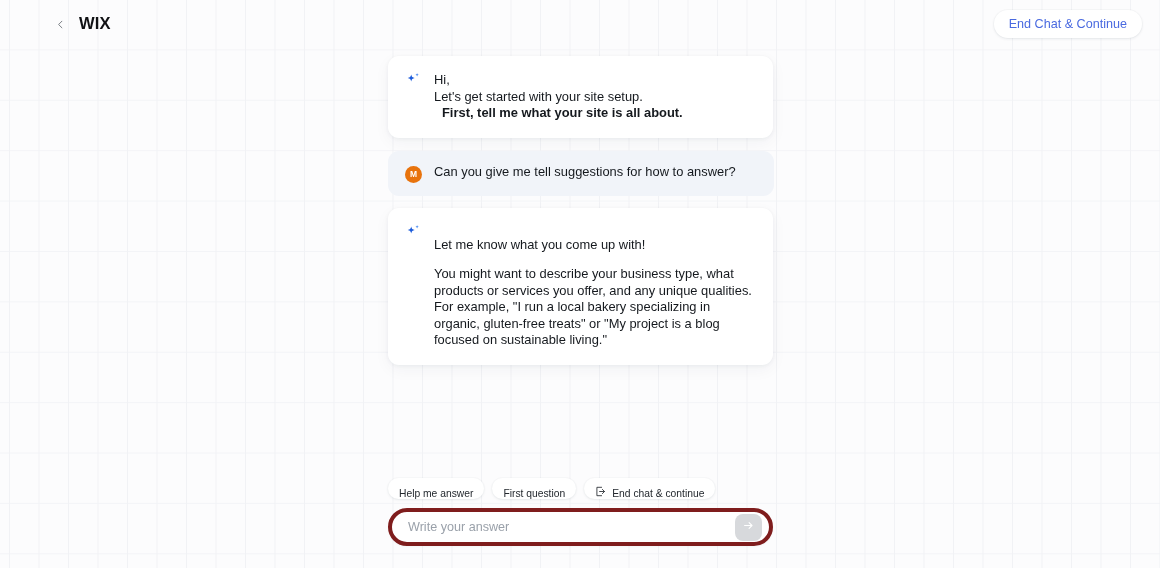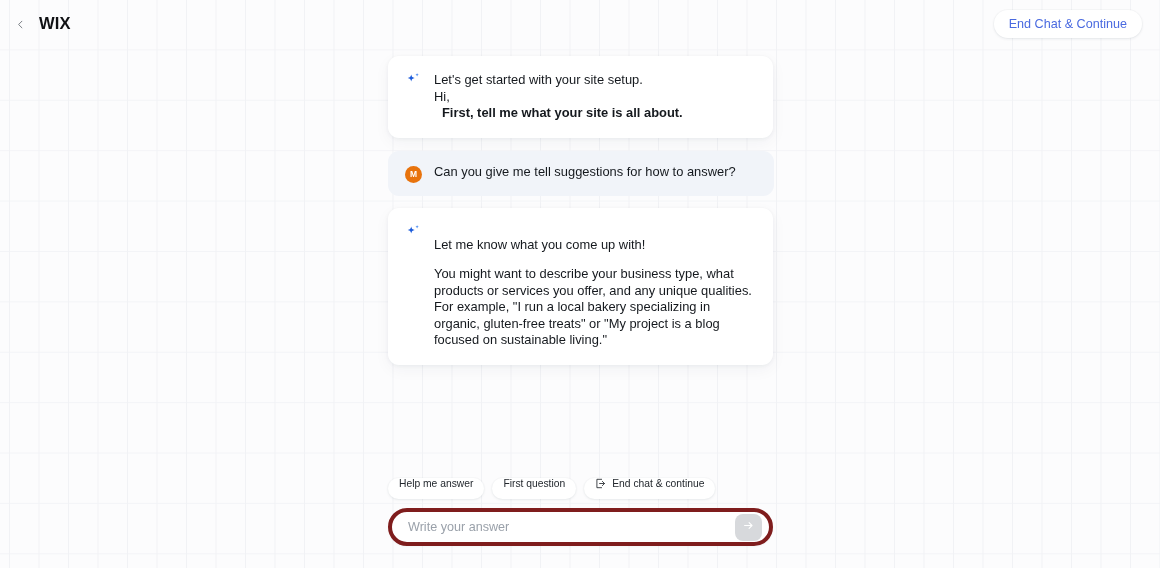--- a/index.html
+++ b/index.html
@@ -25,20 +25,21 @@
 
   
   #topbar {
     position: absolute;
     top: 0; left: 0;
     width: 1160px;
     height: 47px;
     display: flex;
     align-items: center;
     z-index: 20;
+    padding-left: 40px;
   }
 
   #back-btn {
     width: 22px;
     height: 22px;
     margin-left: 9px;
     display: flex;
     align-items: center;
     justify-content: center;
     cursor: pointer;
@@ -148,21 +149,21 @@
 
   .chip {
     height: 21px;
     padding: 0 11px;
     background: #ffffff;
     border-radius: 12px;
     box-shadow: 0 1px 3px rgba(22,45,61,0.08), 0 0 0 1px rgba(22,45,61,0.015);
     font-size: 10.3px;
     color: #23282e;
     display: flex;
-    align-items: flex-start;
+    align-items: flex-end;
     gap: 6px;
     cursor: pointer;
     white-space: nowrap;
   }
 
   .exit-icon { display: block; flex: 0 0 auto; }
 
   
   #composer {
     position: absolute;
@@ -232,22 +233,22 @@
     <div class="bubble-row">
       <div class="avatar-slot">
         <span class="sparkle-icon">
           <svg width="17" height="16" viewBox="0 0 17 16" fill="none">
             <path d="M6.2 1.4c.55 2.3 1.2 2.95 3.5 3.5-2.3.55-2.95 1.2-3.5 3.5-.55-2.3-1.2-2.95-3.5-3.5 2.3-.55 2.95-1.2 3.5-3.5Z" fill="#1c5cdb"></path>
             <path d="M12.1 0c.27 1.12.58 1.43 1.7 1.7-1.12.27-1.43.58-1.7 1.7-.27-1.12-.58-1.43-1.7-1.7 1.12-.27 1.43-.58 1.7-1.7Z" fill="#4b8bf0"></path>
           </svg>
         </span>
       </div>
       <div class="bubble-body">
+        <p>Hi,</p>
         <p>Let's get started with your site setup.</p>
-        <p>Hi,</p>
         <p class="bold">First, tell me what your site is all about.</p>
       </div>
     </div>
   </div>
 
   <div class="bubble user" id="msg-2">
     <div class="bubble-row">
       <div class="avatar-slot">
         <div class="avatar-circle">M</div>
       </div>

